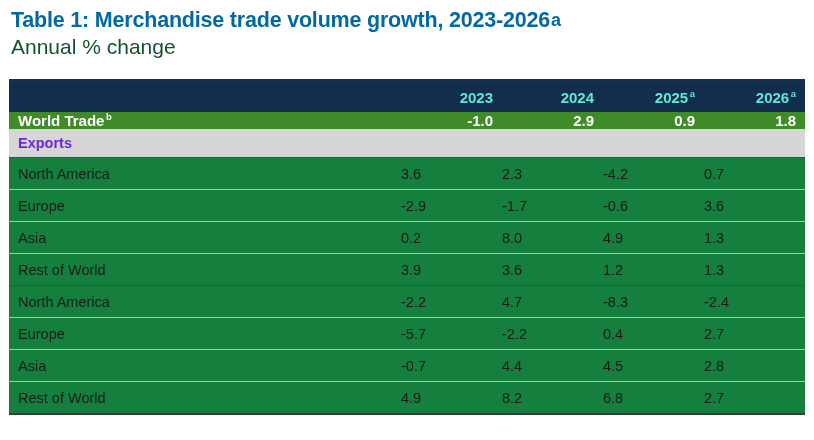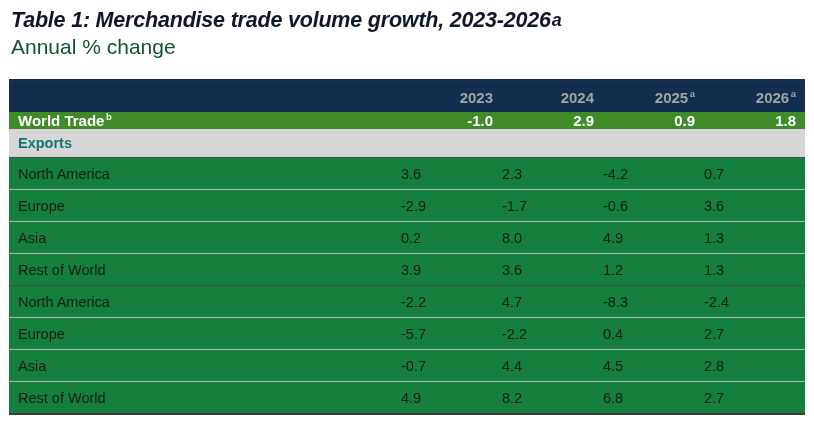--- a/index.html
+++ b/index.html
@@ -20,26 +20,25 @@
     width: 814px;
     height: 440px;
     box-sizing: border-box;
     padding: 0 9px;
   }
 
   
   .title {
     font-size: 21.5px;
     font-weight: bold;
-    color: #0f172a;
+    color: #0369a1;
     letter-spacing: -0.2px;
     margin: 7px 0 0 2px;
     line-height: 26px;
     white-space: nowrap;
-    font-style: italic;
   }
   .title .sup-a {
     font-size: 18px;
     font-weight: bold;
     vertical-align: baseline;
     position: relative;
     top: -1px;
     padding-left: 1px;
   }
   .subtitle {
@@ -75,21 +74,21 @@
   
   .toprule td {
     height: 3px;
     background: #16314F;
     border: 0;
   }
 
   
   tr.hdr td {
     background: #122D4E;
-    color: #a3a3a3;
+    color: #5eead4;
     font-weight: bold;
     font-size: 15px;
     height: 30px;
     vertical-align: middle;
   }
   tr.hdr td.num {
     text-align: right;
     padding-right: 9px;
   }
   .sup {
@@ -111,21 +110,21 @@
   }
   tr.world td.label { padding-left: 9px; }
   tr.world td.num {
     text-align: right;
     padding-right: 9px;
   }
 
   
   tr.section td {
     background: #D6D6D6;
-    color: #0f766e;
+    color: #6d28d9;
     font-weight: bold;
     font-size: 14.5px;
     height: 28px;
     vertical-align: middle;
     border-bottom: 1.5px solid #4a4a4a;
   }
   tr.section td.label { padding-left: 9px; }
 
   
   tr.data td {

